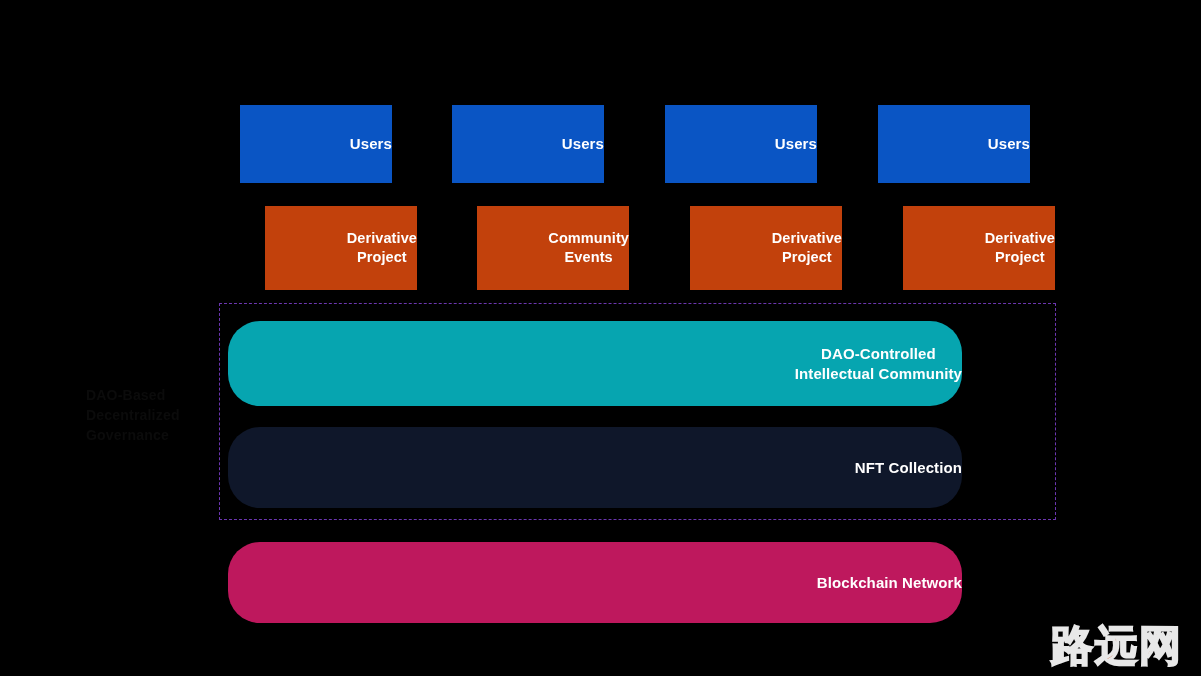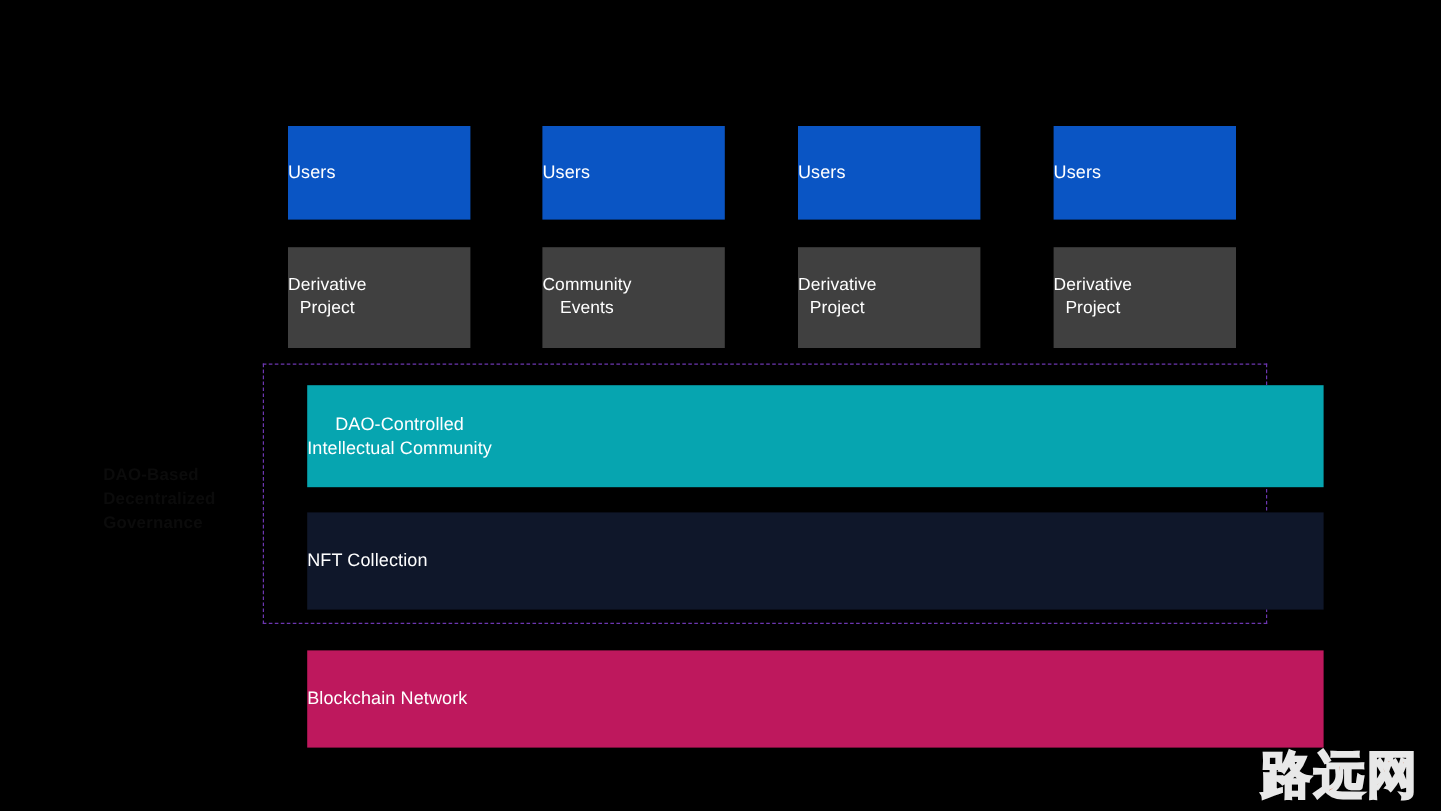--- a/index.html
+++ b/index.html
@@ -20,45 +20,46 @@
     width: 1201px;
     height: 676px;
     background: #000000;
   }
 
   
   .box {
     position: absolute;
     display: flex;
     align-items: center;
-    justify-content: flex-start;
+    justify-content: flex-end;
     text-align: center;
-    font-weight: normal;
+    font-weight: bold;
     line-height: 1.28;
     color: #ffffff;
     box-sizing: border-box;
     letter-spacing: 0.1px;
   }
 
   
   .users-box {
     top: 105px;
     width: 152px;
     height: 78px;
     background: #0a55c4;
     font-size: 15px;
   }
 
   
   .derivative-box {
     top: 206px;
     width: 152px;
     height: 84px;
-    background: #404040;
+    background: #c2410c;
     font-size: 14.5px;
+    margin-left: 25px;
   }
 
   
   .col-1 { left: 240px; }
   .col-2 { left: 452px; }
   .col-3 { left: 665px; }
   .col-4 { left: 878px; }
 
   
   .governance-frame {
@@ -80,23 +81,24 @@
     font-size: 14px;
     font-weight: bold;
     line-height: 1.42;
     color: #0b0b0b;
     text-align: left;
     letter-spacing: 0.2px;
   }
 
   
   .layer-box {
-    left: 256px;
-    width: 847px;
+    left: 228px;
+    width: 734px;
     font-size: 15px;
+    border-radius: 32px;
   }
   .ip-box {
     top: 321px;
     height: 85px;
     background: #06a5b0;
   }
   .nft-box {
     top: 427px;
     height: 81px;
     background: #0f172a;

